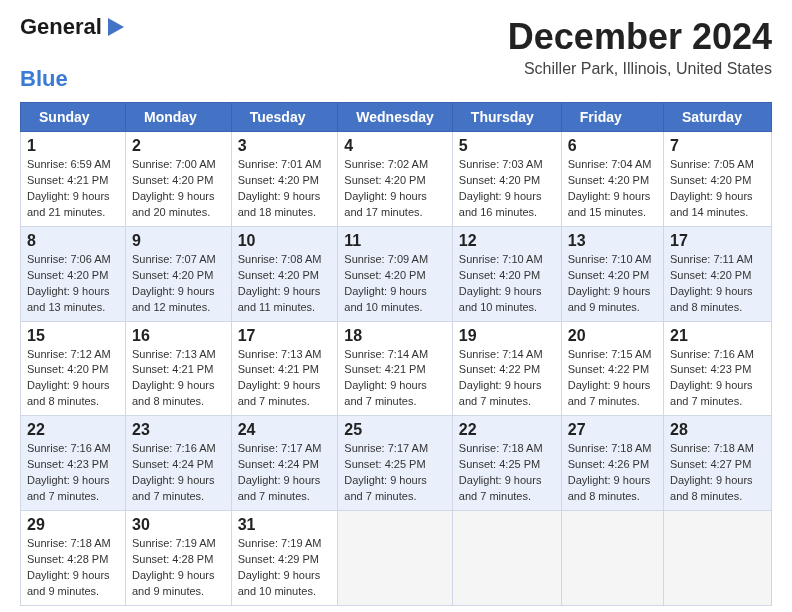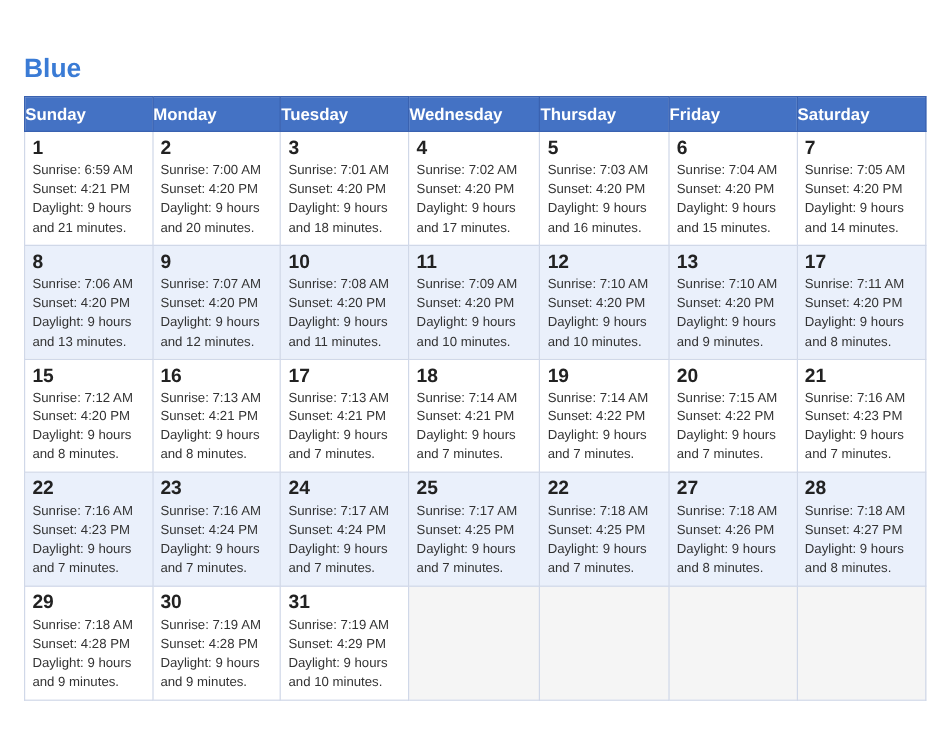--- a/index.html
+++ b/index.html
@@ -29,21 +29,21 @@
     }
     .logo-line2 { color: #3a7bd5; font-size: 22px; font-weight: bold; margin-top: 28px; }
     .title-area { text-align: right; }
     .month-title { font-size: 36px; font-weight: bold; color: #222; }
     .location { font-size: 16px; color: #444; margin-top: 2px; }
     .calendar { width: 100%; border-collapse: collapse; }
     .calendar th {
       background: #4472c4;
       color: #fff;
       text-align: left;
-      padding: 6px 0;
+      padding: 6px 18px;
       font-size: 14px;
       font-weight: bold;
       border: 1px solid #3a62b0;
     }
     .calendar td {
       border: 1px solid #d0d8e8;
       vertical-align: top;
       padding: 5px 6px;
       font-size: 11px;
       color: #333;
@@ -55,21 +55,31 @@
     .calendar tr.odd-row td { background: #fff; }
     .day-num { font-size: 16px; font-weight: bold; color: #222; margin-bottom: 2px; }
     .day-info { font-size: 11px; line-height: 1.45; color: #333; }
     .empty { background: #f5f5f5 !important; }
   </style>
 </head>
 <body>
 
 <div class="header">
   <div class="logo">
+    <div style="display:flex;align-items:center;">
+      <span class="logo-text">General</span>
+      <svg width="22" height="22" viewBox="0 0 22 22" style="margin-left:2px;">
+        <polygon points="4,2 20,11 4,20" fill="#4472c4"></polygon>
+      </svg>
+    </div>
     <span class="logo-line2">Blue</span>
+  </div>
+  <div class="title-area">
+    <div class="month-title">December 2024</div>
+    <div class="location">Schiller Park, Illinois, United States</div>
   </div>
 </div>
 
 <table class="calendar">
   <thead>
     <tr>
     <th>Sunday</th>
         <th>Monday</th>
         <th>Tuesday</th>
         <th>Wednesday</th>

